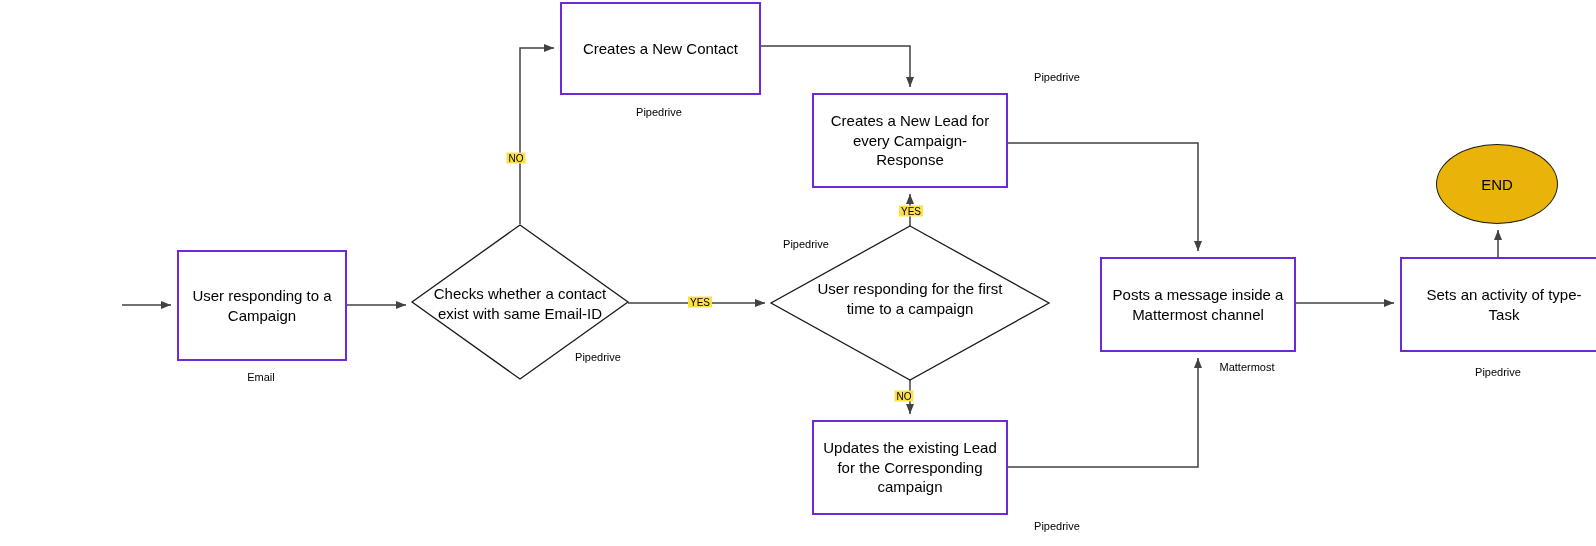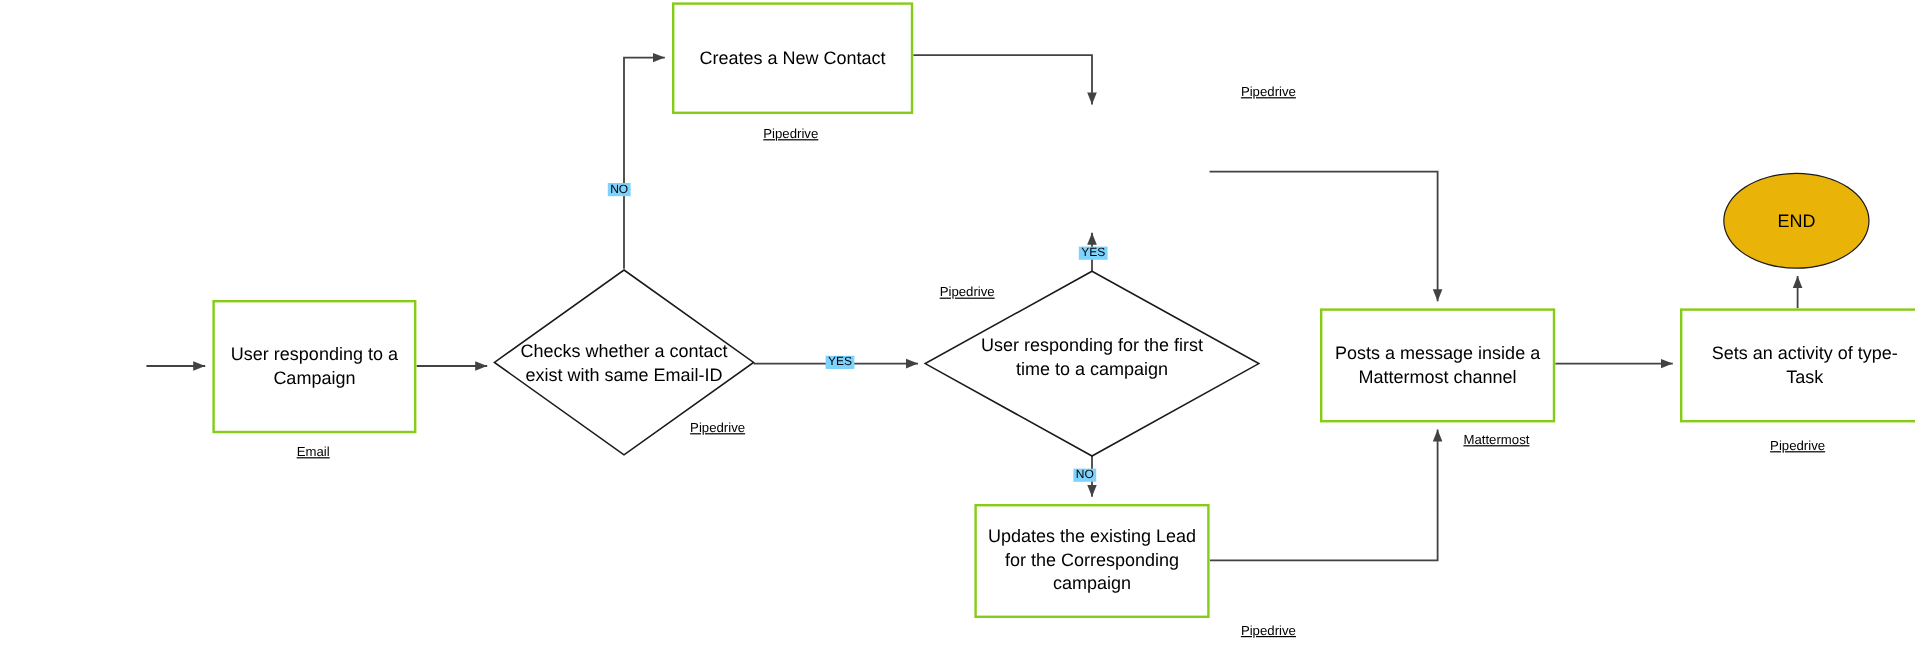--- a/index.html
+++ b/index.html
@@ -18,21 +18,21 @@
   }
   #wires {
     position: absolute;
     left: 0;
     top: 0;
     z-index: 1;
   }
   .node-rect {
     position: absolute;
     box-sizing: border-box;
-    border: 2px solid #84cc16;
+    border: 2px solid #6d28d9;
     background: #ffffff;
     display: flex;
     align-items: center;
     justify-content: center;
     text-align: center;
     font-size: 15px;
     line-height: 1.3;
     padding: 4px 8px;
     z-index: 2;
   }
@@ -56,27 +56,26 @@
     font-size: 15px;
     line-height: 1.3;
     z-index: 2;
   }
   .tag-label {
     position: absolute;
     transform: translateX(-50%);
     font-size: 11px;
     white-space: nowrap;
     z-index: 2;
-    text-decoration: underline;
   }
   .edge-label {
     position: absolute;
     transform: translate(-50%, -50%);
     font-size: 10px;
-    background: #7dd3fc;
+    background: #fde047;
     padding: 0 2px;
     white-space: nowrap;
     z-index: 3;
   }
 </style>
 </head>
 <body>
 
 <div id="canvas">
 
@@ -116,20 +115,23 @@
   <div class="node-ellipse" style="left:1436px; top:144px; width:122px; height:80px;">
     <span>END</span>
   </div>
 
   <div class="node-rect" style="left:177px; top:250px; width:170px; height:111px;">
     <span>User responding to a Campaign</span>
   </div>
   <div class="node-rect" style="left:560px; top:2px; width:201px; height:93px;">
     <span>Creates a New Contact</span>
   </div>
+  <div class="node-rect" style="left:812px; top:93px; width:196px; height:95px;">
+    <span>Creates a New Lead for every Campaign-Response</span>
+  </div>
   <div class="node-rect" style="left:812px; top:420px; width:196px; height:95px;">
     <span>Updates the existing Lead for the Corresponding campaign</span>
   </div>
   <div class="node-rect" style="left:1100px; top:257px; width:196px; height:95px;">
     <span>Posts a message inside a Mattermost channel</span>
   </div>
   <div class="node-rect" style="left:1400px; top:257px; width:208px; height:95px;justify-content:center;">
     <span>Sets an activity of type- Task</span>
   </div>
 

